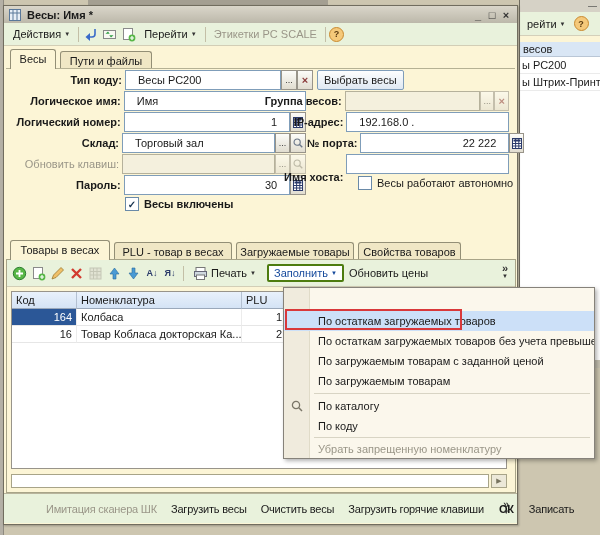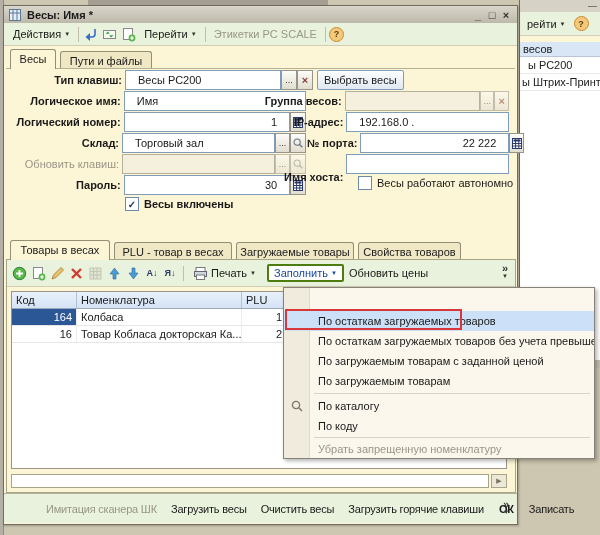--- a/index.html
+++ b/index.html
@@ -53,21 +53,21 @@
     </div>
     <div class="abs flex" style="left:0;top:12px;width:81px;height:24px;background:#e9f2dc;border-bottom:1px solid #d4d0ba;padding:0 2px;">
       <span class="tbtn">
         <span>рейти</span>
         <span class="caret">▼</span>
       </span>
       <span style="width:13px;height:13px;border-radius:50%;background:#f5c97a;border:1px solid #c98a30;display:inline-flex;align-items:center;justify-content:center;font-size:9px;font-weight:bold;color:#5a3a10;margin-left:3px;">?</span>
     </div>
     <div class="abs" style="left:0;top:36px;width:81px;height:6px;background:#fcf5d6;"></div>
     <div class="abs" style="left:0;top:42px;width:81px;height:15px;background:#d9e6f5;border-bottom:1px solid #b9c6d6;padding:1px 3px;box-sizing:border-box;">весов</div>
-    <div class="abs" style="left:0;top:57px;width:81px;height:17px;border-bottom:1px solid #ebebeb;padding:2px 8px;box-sizing:border-box;white-space:nowrap;overflow:hidden;">ы РС200</div>
+    <div class="abs" style="left:0;top:57px;width:81px;height:17px;border-bottom:1px solid #ebebeb;padding:2px 2px;box-sizing:border-box;white-space:nowrap;overflow:hidden;">ы РС200</div>
     <div class="abs" style="left:0;top:74px;width:81px;height:17px;border-bottom:1px solid #ebebeb;padding:2px 2px;box-sizing:border-box;white-space:nowrap;overflow:hidden;">ы Штрих-Принт (пр</div>
     <div class="abs" style="left:0;top:360px;width:81px;height:8px;background:#c4c0b0;"></div>
   </div>
 
   <div class="abs" style="left:3px;top:5px;width:515px;height:520px;background:#fcf5d6;border:1px solid #716d5f;box-shadow:1px 1px 2px rgba(0,0,0,.25);">
 
     <div class="abs flex" style="left:0;top:0;width:513px;height:17px;background:linear-gradient(#dad6ca,#bcb8aa);padding:0 4px;">
       <span class="icon" style="width:13px;height:13px;">
         <svg width="12" height="12" viewBox="0 0 12 12">
             <rect x="0.5" y="0.5" width="11" height="11" fill="#e8eef6" stroke="#5a789a"></rect>
@@ -114,21 +114,21 @@
       <span class="tbtn gray">Этикетки PC SCALE</span>
       <i class="vsep"></i>
       <span style="width:13px;height:13px;border-radius:50%;background:#f5c97a;border:1px solid #c98a30;display:inline-flex;align-items:center;justify-content:center;font-size:9px;font-weight:bold;color:#5a3a10;">?</span>
     </div>
 
     <div class="tab active" style="left:6px;top:43px;width:46px;height:20px;">Весы</div>
     <div class="tab" style="left:56px;top:45px;width:92px;">Пути и файлы</div>
     <div class="abs" style="left:2px;top:62px;width:509px;height:1px;background:#b5b194;z-index:1;"></div>
 
     <div class="abs flex" style="left:2px;top:65px;width:500px;height:18px;">
-      <span class="lbl" style="width:116px;">Тип клавиш:</span>
+      <span class="lbl" style="width:116px;">Тип коду:</span>
       <span class="field" style="margin-left:3px;width:130px;">Весы РС200</span>
       <span class="sqbtn">...</span>
       <span class="sqbtn clearx">×</span>
       <span class="tbtn" style="margin-left:4px;height:18px;background:linear-gradient(#fdfefe,#dfe8f2);border:1px solid #7f9db9;padding:0 6px;">Выбрать весы</span>
     </div>
     <div class="abs flex" style="left:2px;top:86px;width:300px;height:18px;">
       <span class="lbl" style="width:116px;">Логическое имя:</span>
       <span class="field" style="margin-left:3px;width:158px;">Имя</span>
     </div>
     <div class="abs flex" style="left:2px;top:107px;width:300px;height:18px;">

